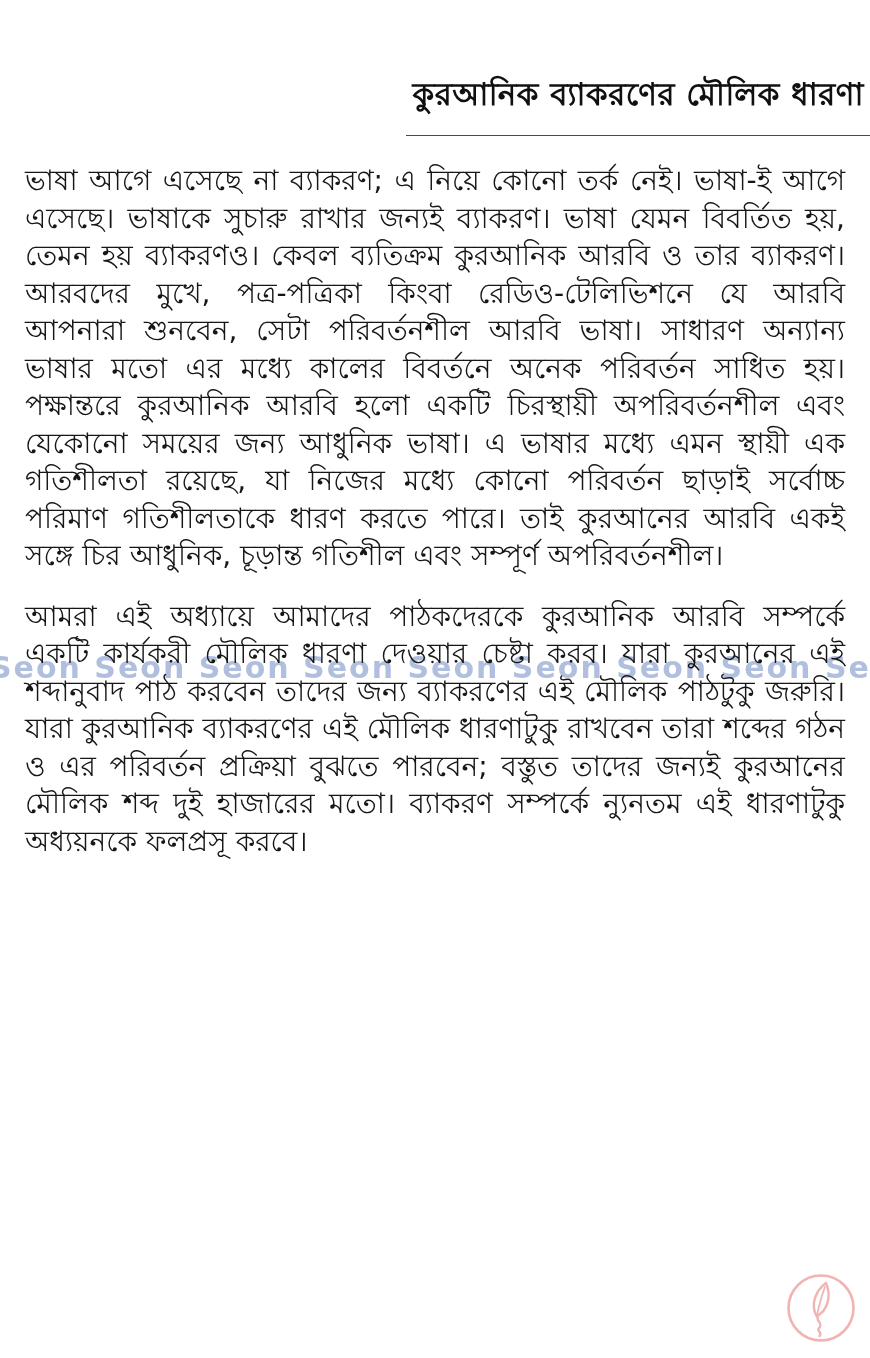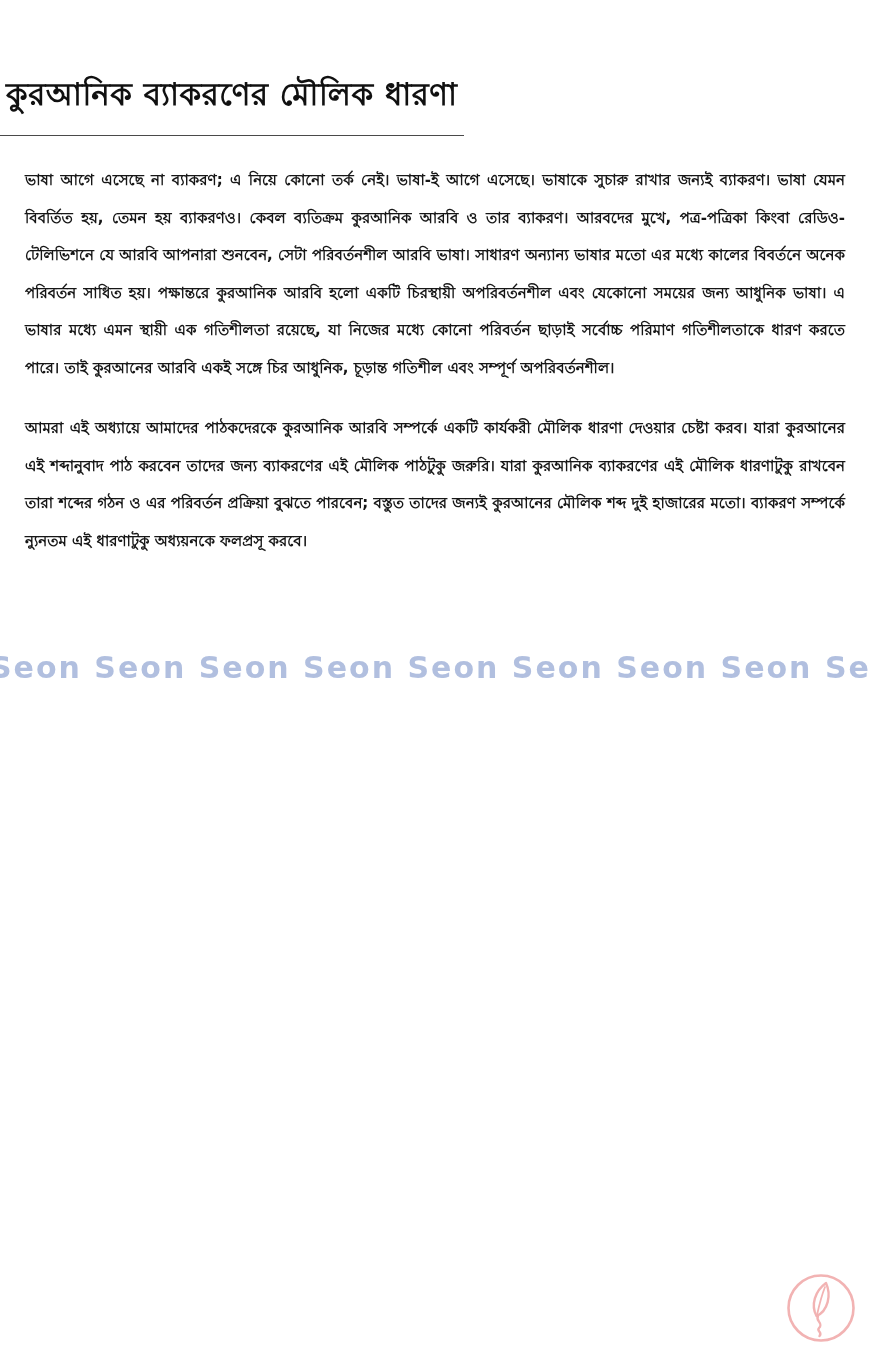--- a/index.html
+++ b/index.html
@@ -7,43 +7,42 @@
   .page {
     position:relative;
     width:870px;
     height:1358px;
     background:#ffffff;
     overflow:hidden;
     font-family:"DejaVu Sans", "Liberation Serif", sans-serif;
     color:#161616;
   }
   .title-wrap {
-    text-align:left;
+    text-align:right;
     padding-top:70px;
     position:relative;
     z-index:2;
   }
   .page-title {
     display:inline-block;
     font-size:31px;
     font-weight:600;
     letter-spacing:0.5px;
     color:#101010;
     padding:0 6px 13px 6px;
     border-bottom:1.5px solid #4a4a4a;
   }
   .content {
     position:relative;
     z-index:2;
     padding:26px 25px 0 25px;
-    font-size:15px;
+    font-size:28px;
     line-height:37.5px;
     text-align:justify;
     text-justify:inter-word;
-    font-weight:bold;
   }
   .content p { margin-bottom:23px; }
   .watermark {
     position:absolute;
     top:650px;
     left:-10px;
     width:900px;
     z-index:1;
     white-space:nowrap;
     overflow:hidden;

